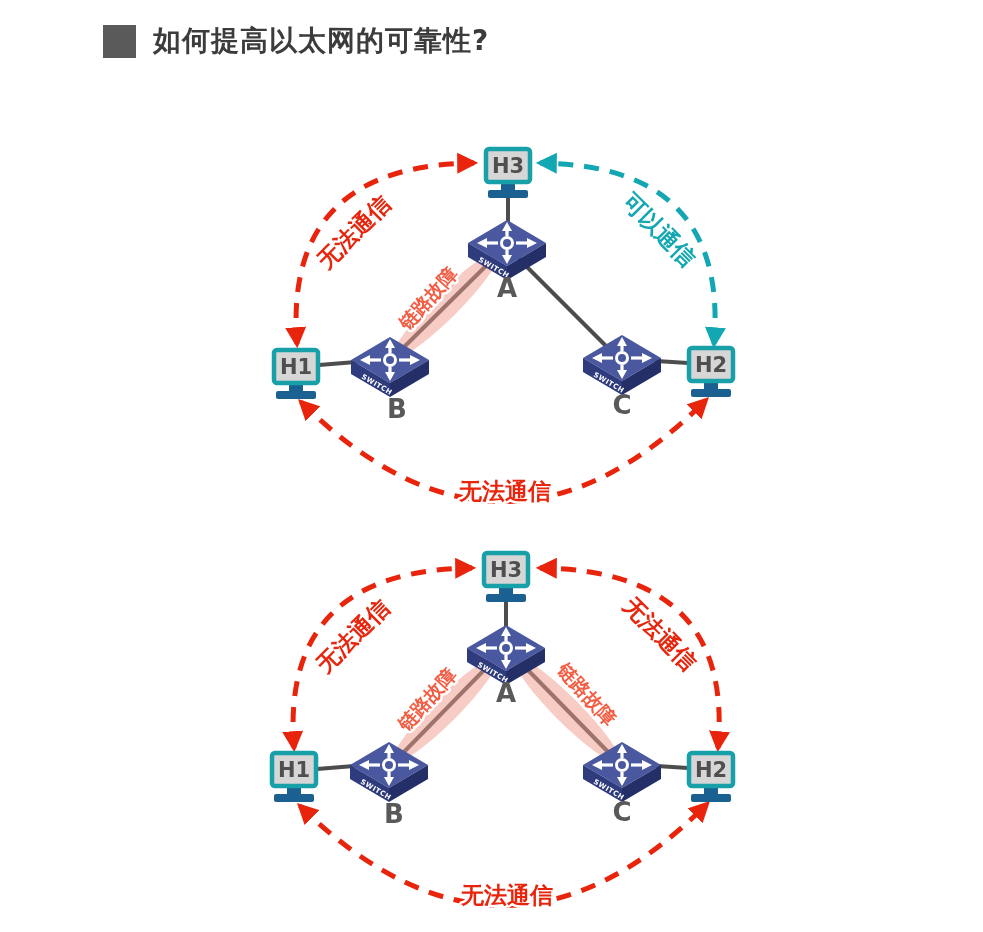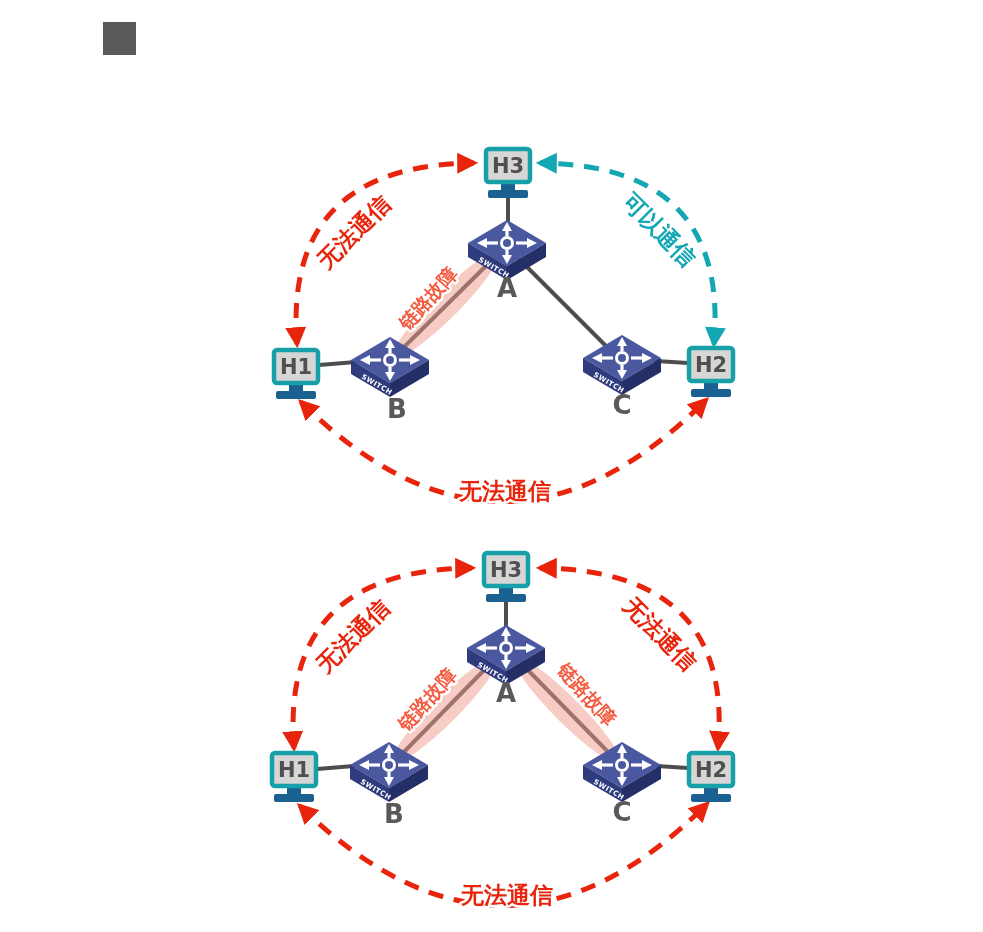--- a/index.html
+++ b/index.html
@@ -19,20 +19,21 @@
   .dashed-red{stroke:#e8250c;stroke-width:5;fill:none;stroke-dasharray:15 11;}
   .dashed-teal{stroke:#12a7b2;stroke-width:5;fill:none;stroke-dasharray:15 11;}
   .fail-ellipse{fill:#f09a8b;opacity:0.5;}
   .sw-label{font-size:7px;font-weight:bold;fill:#ffffff;letter-spacing:0.5px;}
 </style>
 </head>
 <body>
 
 <div class="title-row">
   <div class="title-bullet"></div>
+  <div class="title-text">如何提高以太网的可靠性?</div>
 </div>
 
 <svg width="983" height="932" viewBox="0 0 983 932">
   <defs>
     <marker id="arrow-red" viewBox="0 0 10 10" refX="8" refY="5" markerWidth="4.2" markerHeight="4.2" orient="auto-start-reverse">
       <path d="M0,0 L10,5 L0,10 z" fill="#e8250c"></path>
     </marker>
     <marker id="arrow-teal" viewBox="0 0 10 10" refX="8" refY="5" markerWidth="4.2" markerHeight="4.2" orient="auto-start-reverse">
       <path d="M0,0 L10,5 L0,10 z" fill="#12a7b2"></path>
     </marker>

